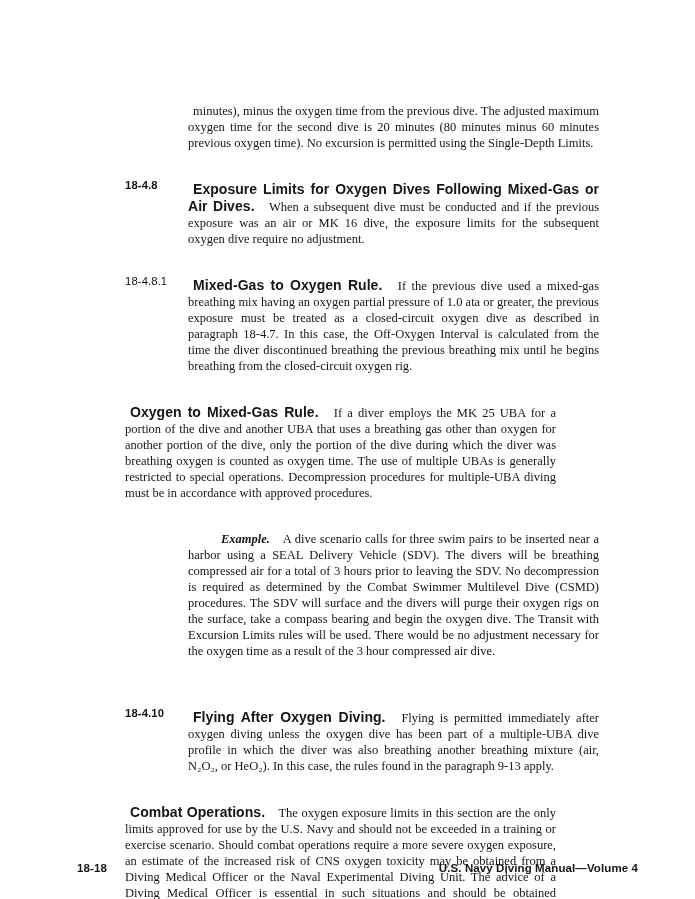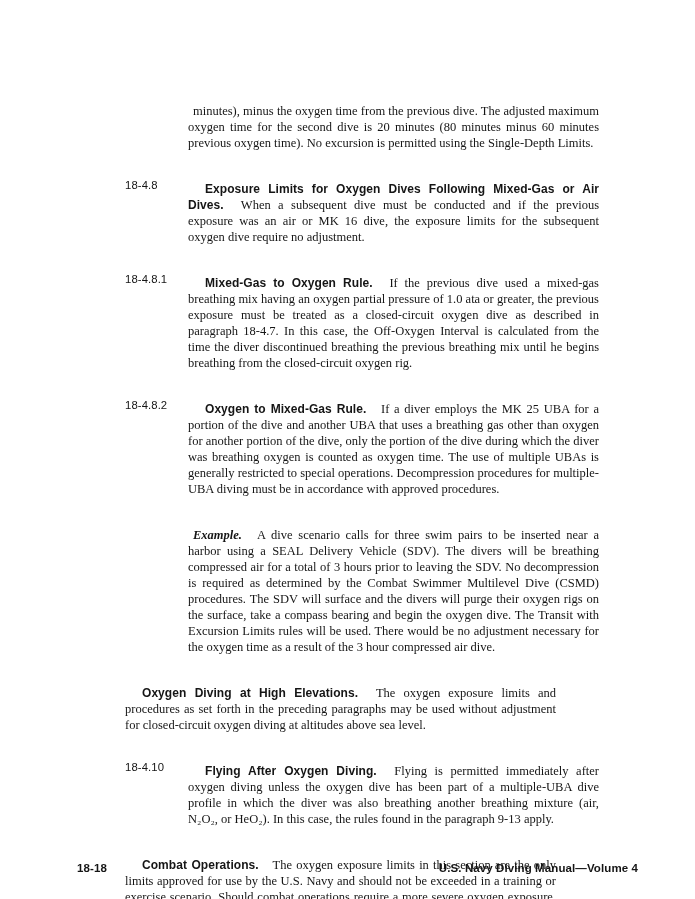--- a/index.html
+++ b/index.html
@@ -24,40 +24,40 @@
   }
   .num {
     width: 63px;
     flex-shrink: 0;
     font-family: "Liberation Sans", sans-serif;
     font-size: 11.3px;
     line-height: 16px;
     padding-top: 1px;
     letter-spacing: 0.1px;
   }
-  .num.bold { font-weight: normal; }
+  .num.bold { font-weight: bold; }
   .para-body {
     width: 441px;
     font-family: "Liberation Serif", serif;
     font-size: 12.5px;
     line-height: 16px;
     text-align: justify;
   }
   .lead-sans {
     font-family: "Liberation Sans", sans-serif;
     font-weight: bold;
-    font-size: 12px;
+    font-size: 14px;
     letter-spacing: 0.05px;
-    margin-left: 12px;
   }
   .lead-example {
     font-family: "Liberation Serif", serif;
     font-weight: bold;
     font-style: italic;
     font-size: 12.5px;
+    margin-left: 28px;
   }
   .page-footer {
     position: absolute;
     left: 57px;
     right: 57px;
     top: 842px;
     display: flex;
     justify-content: space-between;
     font-family: "Liberation Sans", sans-serif;
     font-weight: bold;
@@ -80,31 +80,29 @@
       <div class="num bold">18-4.8</div>
       <div class="para-body"><span class="lead-sans">Exposure Limits for Oxygen Dives Following Mixed-Gas or Air Dives.</span><span> When a subsequent dive must be conducted and if the previous exposure was an air or MK 16 dive, the exposure limits for the subsequent oxygen dive require no adjustment.</span></div>
     </div>
 
     <div class="para-row">
       <div class="num">18-4.8.1</div>
       <div class="para-body"><span class="lead-sans">Mixed-Gas to Oxygen Rule.</span><span> If the previous dive used a mixed-gas breathing mix having an oxygen partial pressure of 1.0 ata or greater, the previous exposure must be treated as a closed-circuit oxygen dive as described in paragraph 18-4.7. In this case, the Off-Oxygen Interval is calculated from the time the diver discontinued breathing the previous breathing mix until he begins breathing from the closed-circuit oxygen rig.</span></div>
     </div>
 
     <div class="para-row">
-      <div class="num">18-4.8.2</div>
       <div class="para-body"><span class="lead-sans">Oxygen to Mixed-Gas Rule.</span><span> If a diver employs the MK 25 UBA for a portion of the dive and another UBA that uses a breathing gas other than oxygen for another portion of the dive, only the portion of the dive during which the diver was breathing oxygen is counted as oxygen time. The use of multiple UBAs is generally restricted to special operations. Decompression procedures for multiple-UBA diving must be in accordance with approved procedures.</span></div>
     </div>
 
     <div class="para-row">
       <div class="num"></div>
       <div class="para-body"><span class="lead-example">Example.</span><span> A dive scenario calls for three swim pairs to be inserted near a harbor using a SEAL Delivery Vehicle (SDV). The divers will be breathing compressed air for a total of 3 hours prior to leaving the SDV. No decompression is required as determined by the Combat Swimmer Multilevel Dive (CSMD) procedures. The SDV will surface and the divers will purge their oxygen rigs on the surface, take a compass bearing and begin the oxygen dive. The Transit with Excursion Limits rules will be used. There would be no adjustment necessary for the oxygen time as a result of the 3 hour compressed air dive.</span></div>
     </div>
 
     <div class="para-row">
-      <div class="para-body"><span class="lead-sans">Oxygen Diving at High Elevations.</span><span> The oxygen exposure limits and procedures as set forth in the preceding paragraphs may be used without adjustment for closed-circuit oxygen diving at altitudes above sea level.</span></div>
     </div>
 
     <div class="para-row">
       <div class="num bold">18-4.10</div>
       <div class="para-body"><span class="lead-sans">Flying After Oxygen Diving.</span><span> Flying is permitted immediately after oxygen diving unless the oxygen dive has been part of a multiple-UBA dive profile in which the diver was also breathing another breathing mixture (air, N₂O₂, or HeO₂). In this case, the rules found in the paragraph 9-13 apply.</span></div>
     </div>
 
     <div class="para-row">
       <div class="para-body"><span class="lead-sans">Combat Operations.</span><span> The oxygen exposure limits in this section are the only limits approved for use by the U.S. Navy and should not be exceeded in a training or exercise scenario. Should combat operations require a more severe oxygen exposure, an estimate of the increased risk of CNS oxygen toxicity may be obtained from a Diving Medical Officer or the Naval Experimental Diving Unit. The advice of a Diving Medical Officer is essential in such situations and should be obtained whenever possible.</span></div>
     </div>

